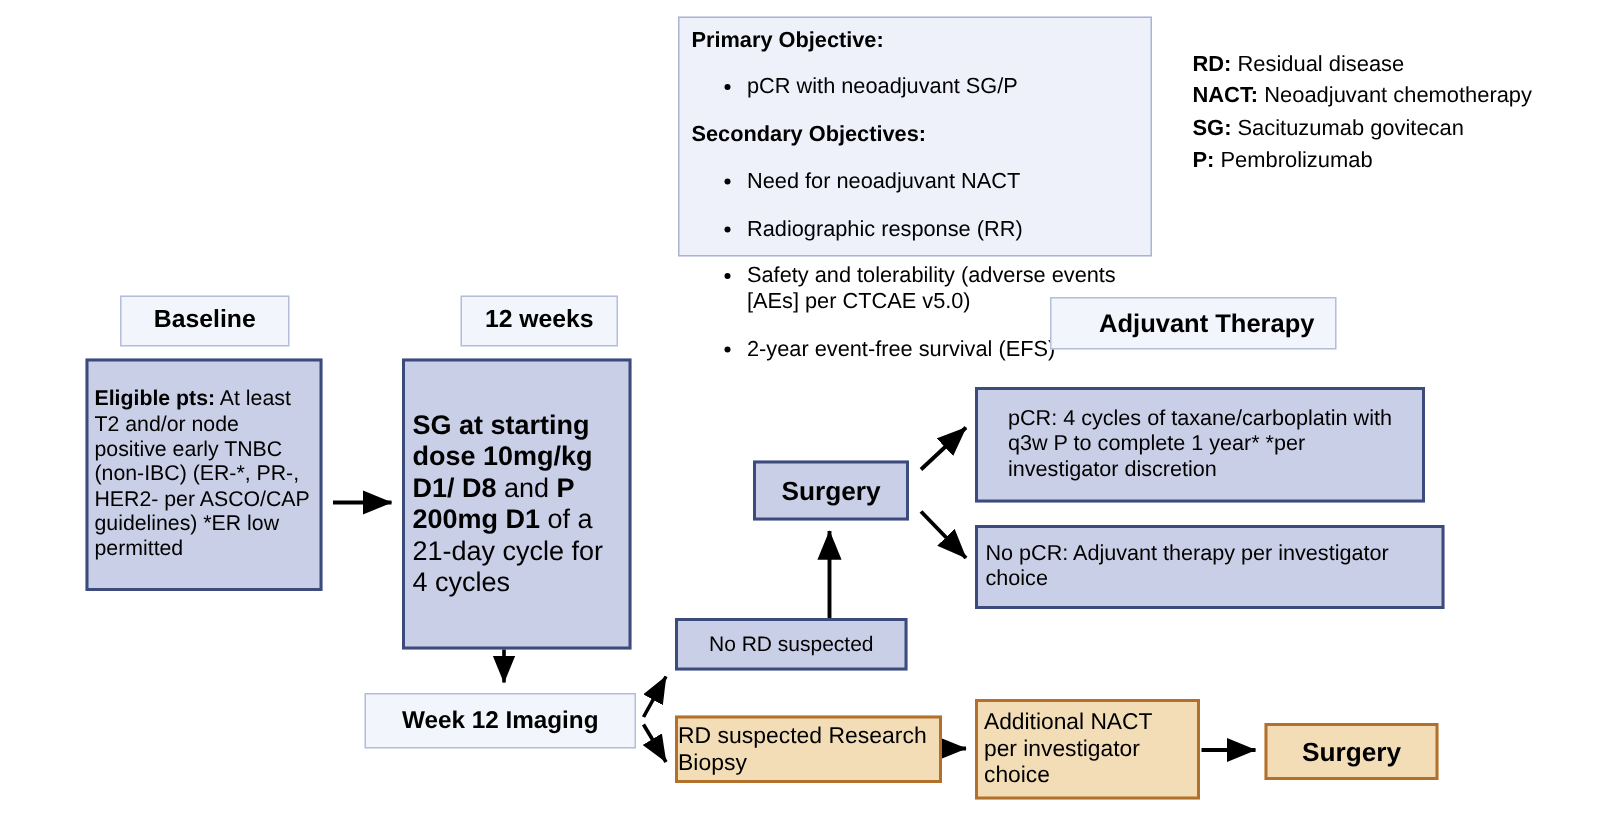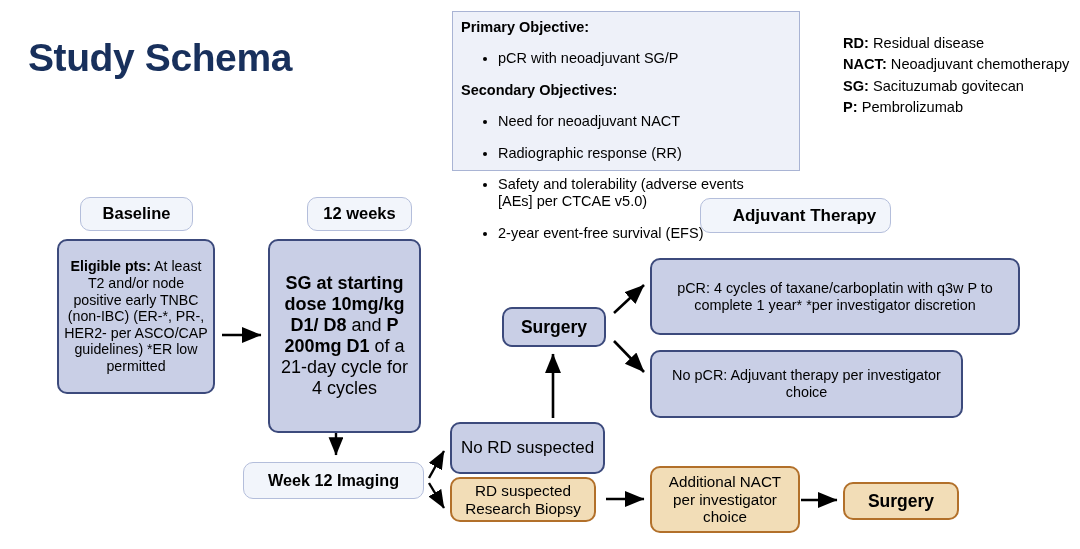--- a/index.html
+++ b/index.html
@@ -43,23 +43,22 @@
     white-space: nowrap;
   }
 
   
   .box {
     position: absolute;
     box-sizing: border-box;
     display: flex;
     align-items: center;
     justify-content: center;
-    text-align: center;
+    text-align: left;
     line-height: 1.17;
-    border-radius: 10px;
   }
 
   
   .hdr-box {
     background: #f2f5fb;
     border: 1.5px solid #b4bedb;
     font-weight: bold;
   }
 
   
@@ -104,55 +103,53 @@
     position: absolute;
     left: 795px;
     top: 33px;
     font-size: 14.6px;
     line-height: 1.47;
     text-align: left;
     white-space: nowrap;
   }
   .legend .abbr {
     font-weight: bold;
-    margin-left: 48px;
-  }
-
-  
-  #obj-panel      { left: 452px; top: 11px;  width: 348px; height: 160px; padding: 7px 8px 6px 8px; }
+  }
+
+  
+  #obj-panel      { left: 452px; top: 11px;  width: 316px; height: 160px; padding: 7px 8px 6px 8px; }
 
   #baseline-hdr   { left: 80px;  top: 197px; width: 113px; height: 34px;  font-size: 16.5px; }
   #baseline-box   { left: 57px;  top: 239px; width: 158px; height: 155px; font-size: 14.2px; padding: 3px 4px; }
 
   #weeks-hdr      { left: 307px; top: 197px; width: 105px; height: 34px;  font-size: 16.5px; }
   #treatment-box  { left: 268px; top: 239px; width: 153px; height: 194px; font-size: 18px; padding: 3px 5px; }
 
   #adjuvant-hdr   { left: 700px; top: 198px; width: 191px; height: 35px;  font-size: 17px; padding-left: 18px; }
 
   #surgery-box    { left: 502px; top: 307px; width: 104px; height: 40px;  font-size: 17.5px; font-weight: bold; }
 
-  #pcr-box        { left: 650px; top: 258px; width: 370px; height: 77px;  font-size: 14.4px; padding: 2px 8px; }
-  #nopcr-box      { left: 650px; top: 350px; width: 313px; height: 68px;  font-size: 14.4px; padding: 2px 5px; }
+  #pcr-box        { left: 650px; top: 258px; width: 300px; height: 77px;  font-size: 14.4px; padding: 2px 20px; }
+  #nopcr-box      { left: 650px; top: 350px; width: 313px; height: 56px;  font-size: 14.4px; padding: 2px 5px; }
 
   #imaging-box    { left: 243px; top: 462px; width: 181px; height: 37px;  font-size: 16.2px; }
 
-  #nord-box       { left: 450px; top: 422px; width: 155px; height: 52px;  font-size: 17px; }
-  #rd-box         { left: 450px; top: 477px; width: 146px; height: 45px;  font-size: 15.3px; }
+  #nord-box       { left: 450px; top: 412px; width: 155px; height: 35px;  font-size: 14px; }
+  #rd-box         { left: 450px; top: 477px; width: 178px; height: 45px;  font-size: 15.3px; }
 
   #addnact-box    { left: 650px; top: 466px; width: 150px; height: 67px;  font-size: 15.2px; padding: 2px 4px; }
   #surgery2-box   { left: 843px; top: 482px; width: 116px; height: 38px;  font-size: 17.5px; font-weight: bold; }
 
   .b { font-weight: bold; }
 </style>
 </head>
 <body>
 
 <div id="canvas">
 
-  <div class="title">Study Schema</div>
 
   <div class="obj-box" id="obj-panel">
     <span class="grp-title">Primary Objective:</span>
     <ul>
       <li>pCR with neoadjuvant SG/P</li>
     </ul>
     <span class="grp-title">Secondary Objectives:</span>
     <ul>
       <li>Need for neoadjuvant NACT</li>
       <li>Radiographic response (RR)</li>

